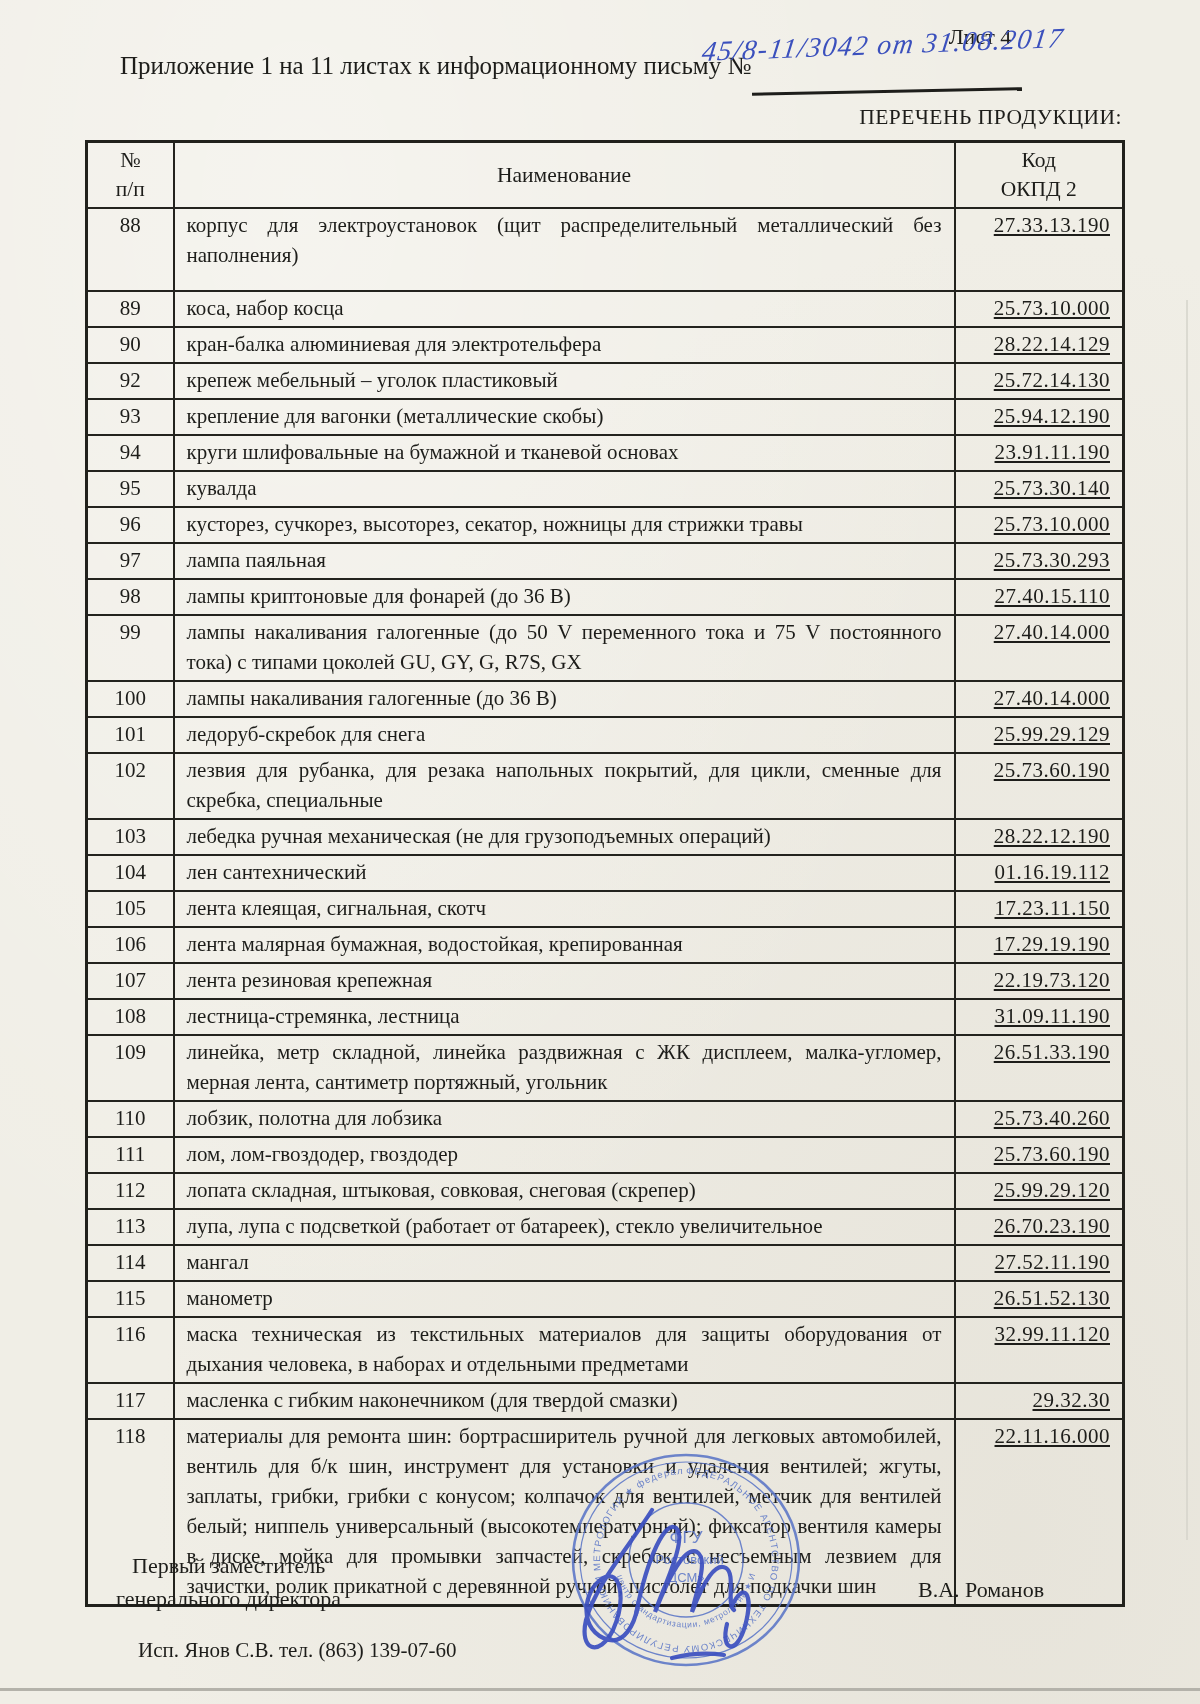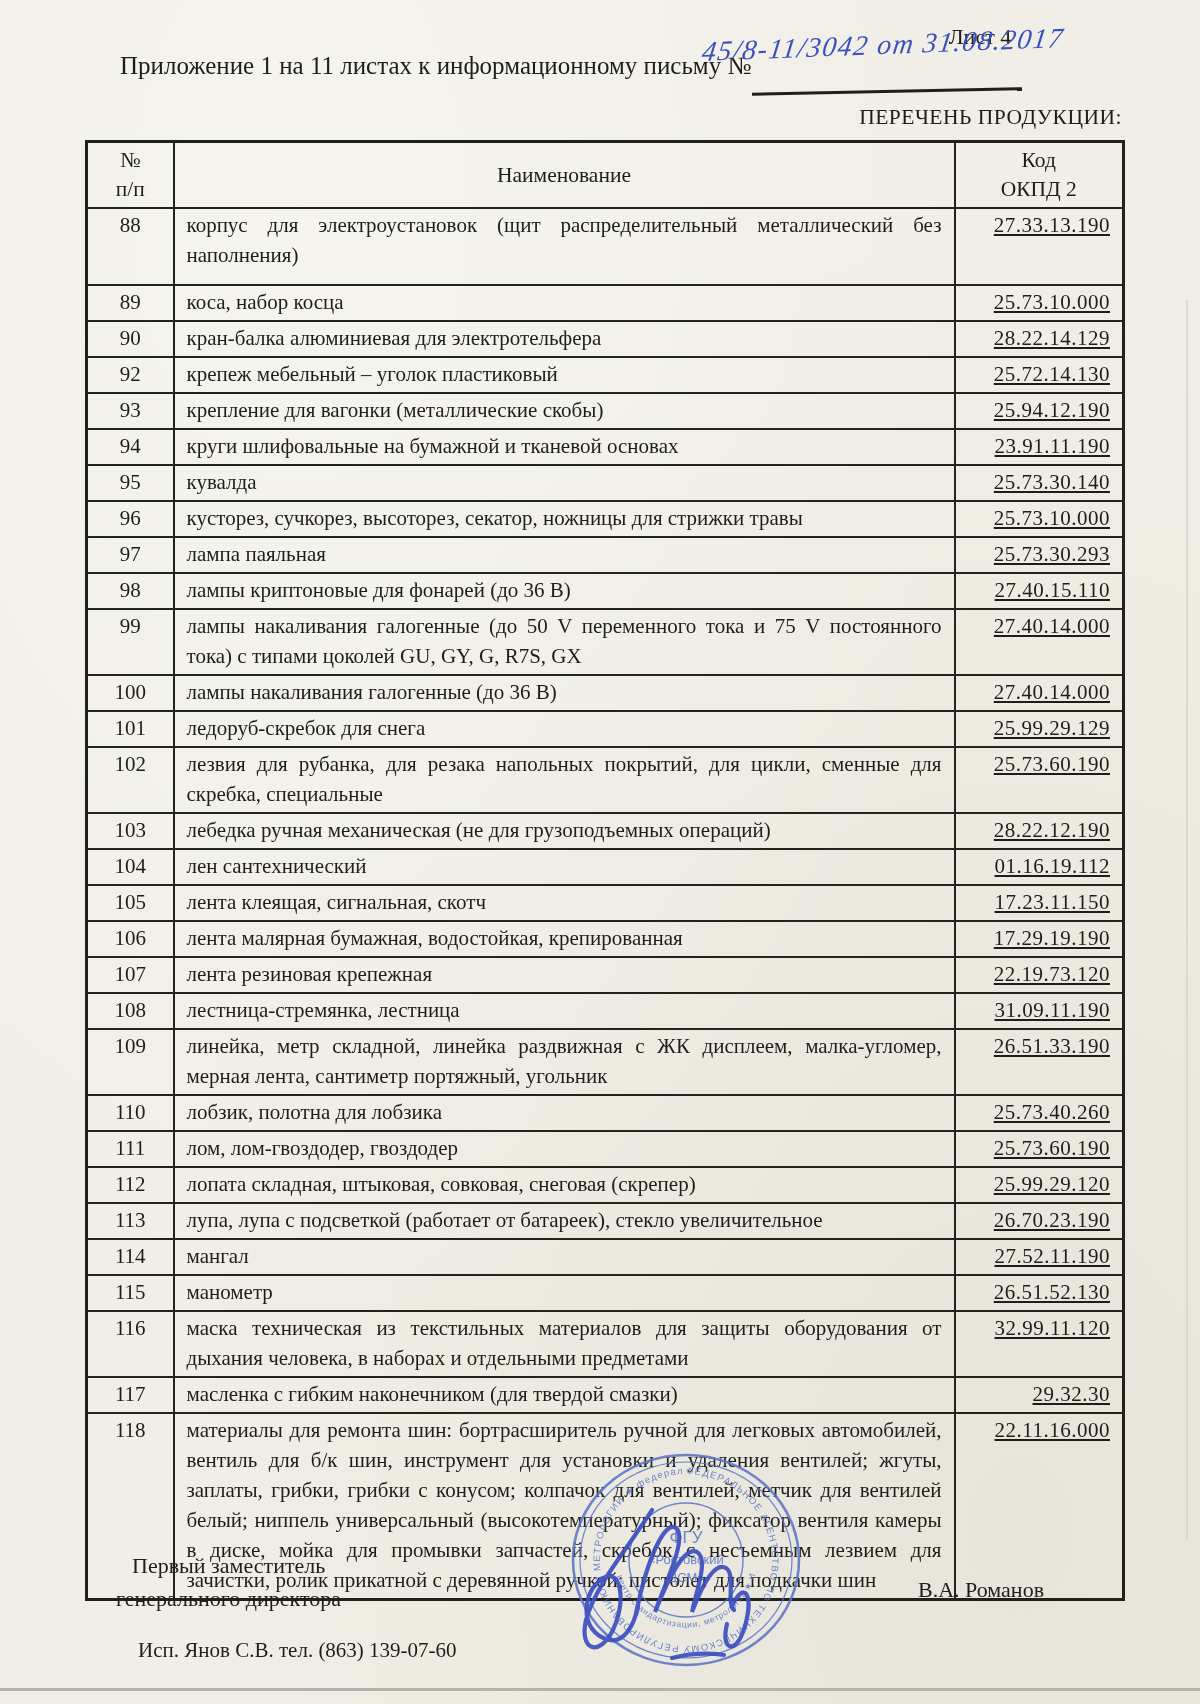--- a/index.html
+++ b/index.html
@@ -57,21 +57,21 @@
     font-weight: normal; font-size: 21.5px; line-height: 29px;
     padding: 3px 6px; text-align: center; vertical-align: middle;
   }
   .doc-table td {
     font-size: 21px; line-height: 30px;
     padding: 1px 12px 3px; vertical-align: top;
   }
   td.cell-num  { text-align: center; padding: 1px 4px 3px; }
   td.cell-name { text-align: justify; }
   td.cell-code { text-align: right; letter-spacing: 0.5px; text-decoration: underline; }
-  tr.tall-88 td { padding-bottom: 14px; }
+  tr.tall-88 td { padding-bottom: 20px; }
 
   
   .signer-position-1 { position: absolute; top: 1553px; left: 132px; font-size: 22px; white-space: nowrap; }
   .signer-position-2 { position: absolute; top: 1586px; left: 116px; font-size: 22px; white-space: nowrap; }
   .signer-name       { position: absolute; top: 1577px; left: 918px; font-size: 22px; white-space: nowrap; }
   .executor-line     { position: absolute; top: 1638px; left: 138px; font-size: 21px; white-space: nowrap; }
 
   .stamp-svg     { position: absolute; left: 565px; top: 1448px; z-index: 2; opacity: 0.88; }
   .signature-svg { position: absolute; left: 552px; top: 1462px; z-index: 3; }
 

